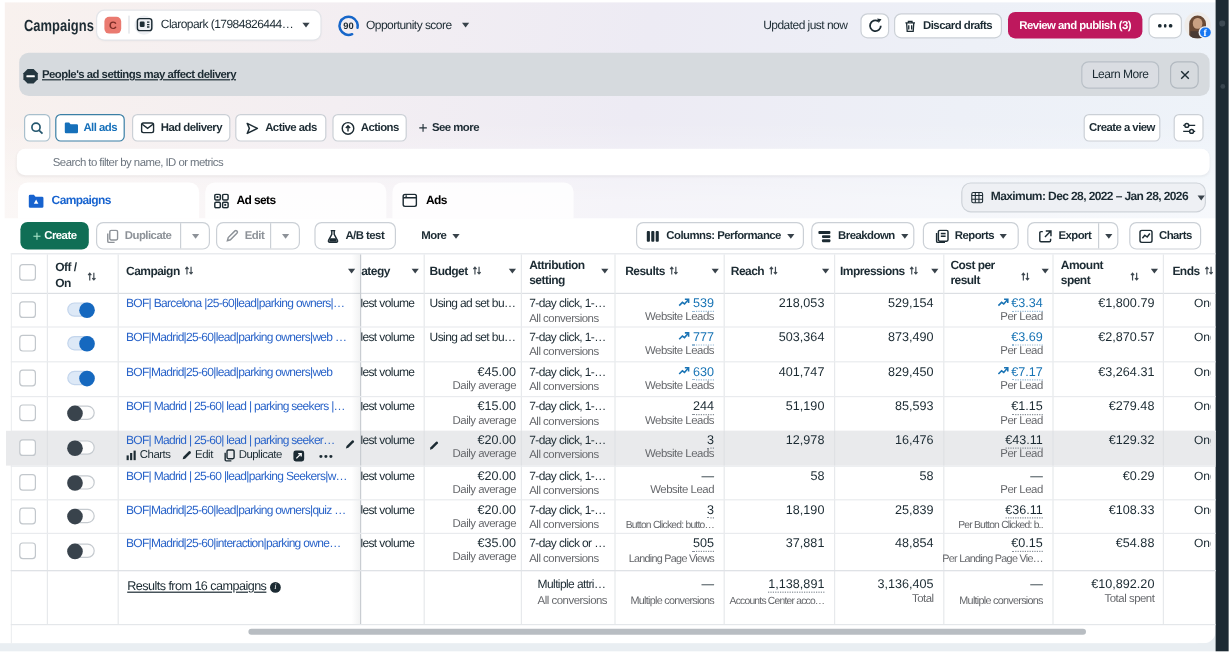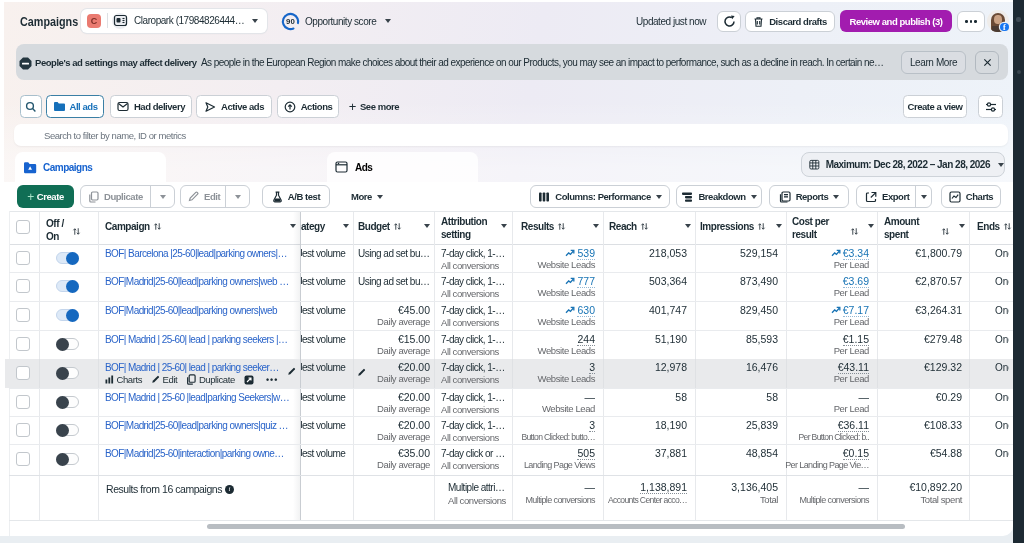--- a/index.html
+++ b/index.html
@@ -4,21 +4,21 @@
 html,body { width:1024px; height:543px; background:#fff; font-family:"Liberation Sans", sans-serif; overflow:hidden; }
 .abs { position:absolute; }
 #stage { position:relative; width:1024px; height:543px; }
 #grad { left:4px; top:2px; width:1009px; height:180px;
   background:linear-gradient(to bottom, rgba(255,255,255,0) 55%, rgba(255,255,255,0.45) 92%), linear-gradient(100deg,#f8f1ee 0%,#f3eef2 28%,#edebf4 52%,#edf0f7 78%,#eef3f9 100%); }
 #whitearea { left:4px; top:182px; width:1009px; height:354px; background:#fff; border-radius:0 0 10px 10px; }
 #botstrip { left:0px; top:536px; width:1013px; height:7px; background:#e9eef2; }
 #darkstrip { left:1013px; top:0px; width:11px; height:543px; background:#1d2a33; }
 .t { color:#1c2b33; }
 .g { color:#65676b; }
-.nw { white-space:nowrap; }
+.nw { white-space:nowrap;text-decoration:underline; }
 .sm { font-size:10px; letter-spacing:-0.5px; white-space:nowrap; }
 .hdr { position:absolute; font-size:10px; font-weight:bold; color:#1c2b33; letter-spacing:-0.45px; white-space:nowrap; }
 .caret { width:0; height:0; border-left:3.3px solid transparent; border-right:3.3px solid transparent; border-top:4.2px solid #38424a; }
 .btn { position:absolute; background:#fff; border:1px solid #cbd0d6; border-radius:6px; font-size:9.5px; font-weight:bold; letter-spacing:-0.45px; color:#1c2b33; display:flex; align-items:center; justify-content:center; gap:5px; white-space:nowrap; }
 .btn.noborder { border:none; background:transparent; }
 .tab { position:absolute; top:152px; height:30px; border-radius:8px 8px 0 0; display:flex; align-items:center; }
 .tab span { font-size:10px; font-weight:bold; letter-spacing:-0.5px; }
 .rowline { position:absolute; left:9px; width:1004px; height:1px; background:#e9ebee; }
 .cellmain { position:absolute; font-size:10.5px; color:#1c2b33; text-align:right; white-space:nowrap; line-height:11px; }
 .tight { font-size:9px !important; letter-spacing:-0.6px !important; }
@@ -71,39 +71,38 @@
         <path d="M 11 6.5 A 4.5 4.5 0 1 1 8.8 2.6" fill="none" stroke="#1c2b33" stroke-width="1.5"></path>
         <path d="M 8.0 0.4 L 11.6 1.1 L 9.2 4.2 Z" fill="#1c2b33"></path>
       </svg>
     </div>
 <div class="btn" style="left:745px;top:11px;width:90px;height:21px">
 <svg width="11" height="12" viewBox="0 0 11 12">
         <path d="M1.5 3 h8 M4 3 V1.8 h3 V3 M2.5 3 l.5 7.2 h5 l.5-7.2 M4.3 5 v3.5 M6.7 5 v3.5" fill="none" stroke="#1c2b33" stroke-width="1.1"></path>
       </svg>
 <span>Discard drafts</span>
     </div>
-<div class="btn" style="left:840px;top:10px;width:112px;height:22px;background:#a21caf;border:none;color:#fff">Review and publish (3)</div>
+<div class="btn" style="left:840px;top:10px;width:112px;height:22px;background:#be185d;border:none;color:#fff">Review and publish (3)</div>
 <div class="btn" style="left:957px;top:11px;width:28px;height:21px;gap:2px">
 <i style="width:2.5px;height:2.5px;border-radius:50%;background:#1c2b33"></i>
       <i style="width:2.5px;height:2.5px;border-radius:50%;background:#1c2b33"></i>
       <i style="width:2.5px;height:2.5px;border-radius:50%;background:#1c2b33"></i>
     </div>
 <div class="abs" style="left:987px;top:10px;width:22px;height:22px;border-radius:50%;background:#efece9;overflow:hidden">
 <div style="position:absolute;left:4px;top:2.5px;width:14px;height:19px;border-radius:7px 7px 3px 3px;background:#6a4a35"></div>
 <div style="position:absolute;left:7px;top:4.5px;width:8px;height:9.5px;border-radius:46%;background:#c9a183"></div>
 <div style="position:absolute;left:5px;top:16px;width:12px;height:6px;background:#4a3b33"></div>
 </div>
 <div class="abs" style="left:1000px;top:22.5px;width:8.5px;height:8.5px;border-radius:50%;background:#1877f2;color:#fff;font-size:8px;text-align:center;line-height:9px;font-weight:bold;box-shadow:0 0 0 1.2px #eef2f8;font-family:'Liberation Serif'">f</div>
 <div class="abs" style="left:16px;top:44px;width:992px;height:36px;background:#d6dade;border-radius:8px"></div>
 <svg class="abs" style="left:19px;top:57px" width="13" height="13" viewBox="0 0 13 13">
       <path d="M4 0.5 h5 l3.5 3.5 v5 L9 12.5 H4 L0.5 9 V4 Z" fill="#253740"></path>
       <rect x="3" y="5.7" width="7" height="1.7" rx="0.5" fill="#fff"></rect>
     </svg>
 <div class="abs t nw" style="left:35px;top:57px;font-size:9.5px;font-weight:bold;letter-spacing:-0.45px">People's ad settings may affect delivery</div>
-<div class="abs t nw" style="left:201px;top:57px;width:688px;overflow:hidden;font-size:10px;letter-spacing:-0.55px">As people in the European Region make choices about their ad experience on our Products, you may see an impact to performance, such as a decline in reach. In certain ne…</div>
 <div class="btn" style="left:901px;top:51px;width:65px;height:23px;background:#dadde2;border:1px solid #b9c0c7;font-weight:normal;font-size:10px;letter-spacing:-0.4px">Learn More</div>
 <div class="btn" style="left:975px;top:51px;width:24px;height:23px;background:transparent;border:1px solid #b2b9c0">
 <svg width="9" height="9" viewBox="0 0 10 10">
         <path d="M1.5 1.5 L8.5 8.5 M8.5 1.5 L1.5 8.5" stroke="#1c2b33" stroke-width="1.3"></path>
       </svg>
     </div>
 <div class="btn" style="left:20px;top:95px;width:22px;height:23px;border:1px solid #a8bfcc;border-radius:4.5px">
 <svg width="12" height="12" viewBox="0 0 12 12">
         <circle cx="5" cy="5" r="3.4" fill="none" stroke="#23566e" stroke-width="1.4"></circle>
         <line x1="7.6" y1="7.6" x2="10.4" y2="10.4" stroke="#23566e" stroke-width="1.4"></line>
@@ -150,20 +149,31 @@
     </div>
 <div class="abs" style="left:14px;top:124px;width:994px;height:22px;background:#fff;border-radius:7px;box-shadow:0 1px 2px rgba(0,0,0,.05)">
 <span style="position:absolute;left:30px;top:5.5px;font-size:9.5px;letter-spacing:-0.45px;color:#6b747e;white-space:nowrap">Search to filter by name, ID or metrics</span>
     </div>
 <div class="tab" style="left:15px;width:151px;background:#fff">
 <svg style="margin-left:8px" width="14" height="13" viewBox="0 0 14 13">
         <path d="M1 2.4 a1.2 1.2 0 0 1 1.2-1.2 h3 l1.4 1.7 H12 a1.2 1.2 0 0 1 1.2 1.2 V11 a1.2 1.2 0 0 1 -1.2 1.2 H2.2 A1.2 1.2 0 0 1 1 11 Z" fill="#1763cf"></path>
         <path d="M7.1 5.2 L9 8.7 H5.2 Z" fill="#fff"></path>
       </svg>
 <span style="margin-left:6px;color:#1763cf">Campaigns</span>
+    </div>
+<div class="tab" style="left:171px;width:151px;background:rgba(255,255,255,.82)">
+<svg style="margin-left:7px" width="13" height="13" viewBox="0 0 13 13">
+        <rect x="1" y="1" width="4.6" height="4.6" rx="1" fill="none" stroke="#1c2b33" stroke-width="1.2"></rect>
+        <rect x="7.5" y="1" width="4.6" height="4.6" rx="1" fill="none" stroke="#1c2b33" stroke-width="1.2"></rect>
+        <rect x="1" y="7.5" width="4.6" height="4.6" rx="1" fill="none" stroke="#1c2b33" stroke-width="1.2"></rect>
+        <rect x="7.5" y="7.5" width="4.6" height="4.6" rx="1" fill="none" stroke="#1c2b33" stroke-width="1.2"></rect>
+        <rect x="8.9" y="8.9" width="1.6" height="1.6" fill="#1c2b33"></rect>
+        <rect x="2.4" y="2.4" width="1.6" height="1.6" fill="#1c2b33"></rect>
+      </svg>
+<span style="margin-left:6px">Ad sets</span>
     </div>
 <div class="tab" style="left:327px;width:151px;background:rgba(255,255,255,.82)">
 <svg style="margin-left:8px" width="13" height="12" viewBox="0 0 13 12">
         <rect x="1" y="1" width="11" height="10" rx="1.5" fill="none" stroke="#1c2b33" stroke-width="1.2"></rect>
         <line x1="1" y1="3.8" x2="12" y2="3.8" stroke="#1c2b33" stroke-width="1.2"></line>
         <rect x="2.8" y="1.8" width="1.4" height="1.2" fill="#1c2b33"></rect>
       </svg>
 <span style="margin-left:7px">Ads</span>
     </div>
 <div class="btn" style="left:801px;top:152px;width:204px;height:25px;background:#eef0f4;border:1px solid #ced3d9;border-radius:8px;justify-content:flex-start;padding-left:7px;gap:6px;font-size:10px;font-weight:bold;letter-spacing:-0.5px">

